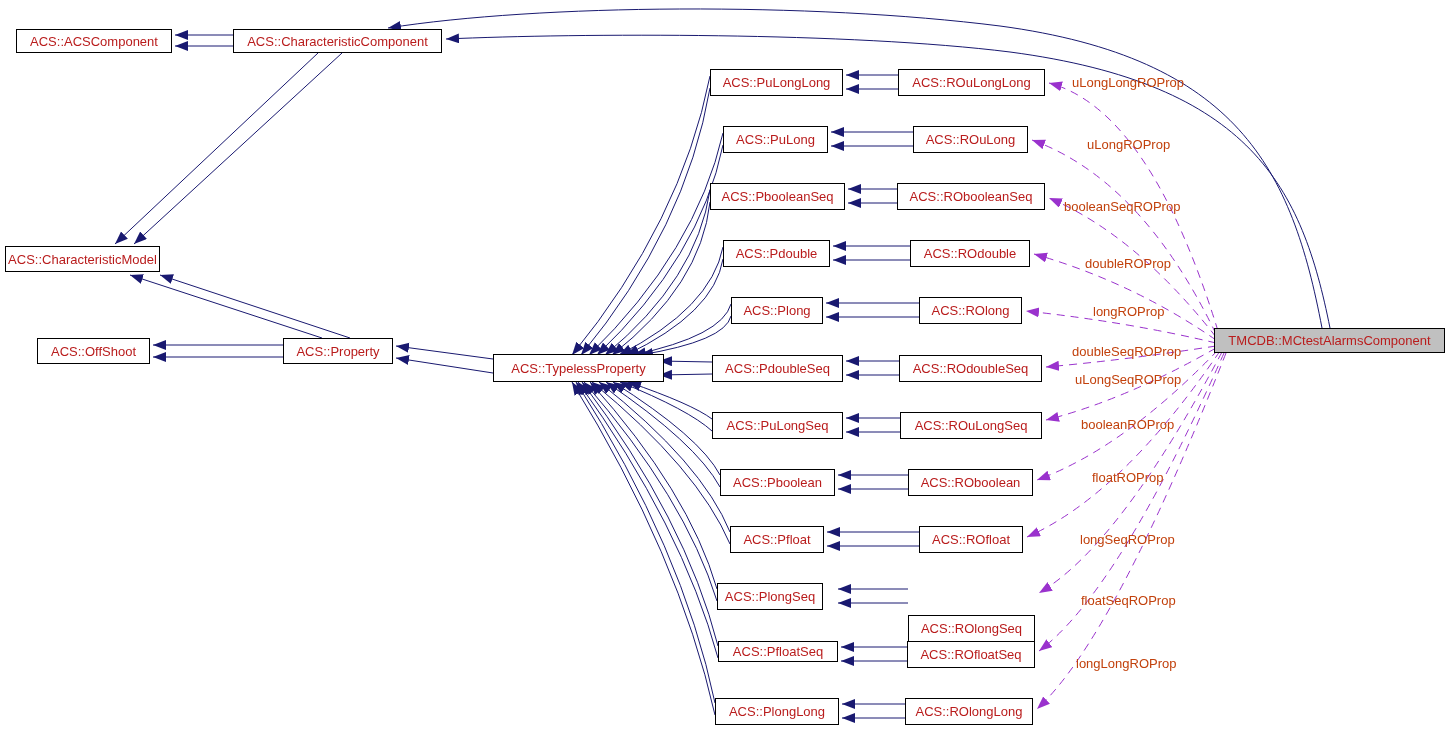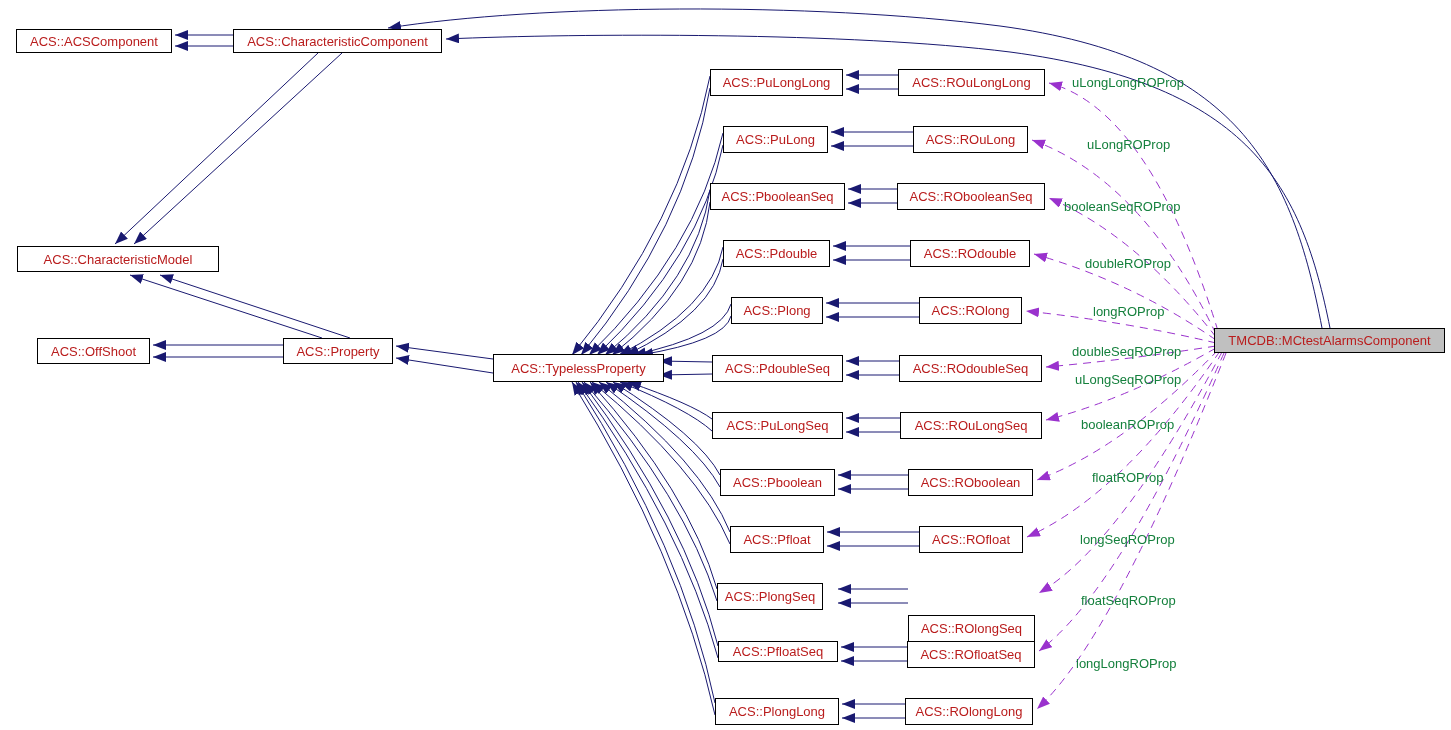--- a/index.html
+++ b/index.html
@@ -3,21 +3,21 @@
 <meta charset="utf-8">
 <style>
   html,body{margin:0;padding:0;background:#ffffff;}
   #canvas{position:relative;width:1451px;height:730px;background:#ffffff;overflow:hidden;
           font-family:"Liberation Sans","DejaVu Sans",sans-serif;}
   #edges{position:absolute;left:0;top:0;width:1451px;height:730px;}
   .node{position:absolute;box-sizing:border-box;border:1px solid #000;background:#fff;
         display:flex;align-items:center;justify-content:center;white-space:nowrap;
         font-size:13px;color:#b91c1c;z-index:2;}
   .node.highlight{background:#c0c0c0;}
-  .edge-label{position:absolute;font-size:13px;color:#15803d;white-space:nowrap;z-index:3;}
+  .edge-label{position:absolute;font-size:13px;color:#c2410c;white-space:nowrap;z-index:3;}
 </style>
 </head>
 <body>
 
 <div id="canvas">
 
   <svg id="edges" width="1451" height="730" viewBox="0 0 1451 730">
     <defs>
       <marker id="an" markerUnits="userSpaceOnUse" markerWidth="14" markerHeight="11" refX="13" refY="5" orient="auto">
         <path d="M0,0 L13,5 L0,10 z" fill="#191970"></path>
@@ -109,21 +109,21 @@
       <path d="M 1218,350 Q 1124,448 1037,480"></path>
       <path d="M 1220,351 Q 1122,495 1027,537"></path>
       <path d="M 1222,352 Q 1120,545 1039,593"></path>
       <path d="M 1224,353 Q 1118,592 1039,651"></path>
       <path d="M 1226,353 Q 1114,638 1037,709"></path>
     </g>
   </svg>
 
   <div class="node" style="left:16px;top:29px;width:156px;height:24px;">ACS::ACSComponent</div>
   <div class="node" style="left:233px;top:29px;width:209px;height:24px;">ACS::CharacteristicComponent</div>
-  <div class="node" style="left:5px;top:246px;width:202px;height:26px;margin-left:12px;">ACS::CharacteristicModel</div>
+  <div class="node" style="left:5px;top:246px;width:155px;height:26px;">ACS::CharacteristicModel</div>
   <div class="node" style="left:37px;top:338px;width:113px;height:26px;">ACS::OffShoot</div>
   <div class="node" style="left:283px;top:338px;width:110px;height:26px;">ACS::Property</div>
   <div class="node" style="left:493px;top:354px;width:171px;height:28px;">ACS::TypelessProperty</div>
 
   <div class="node" style="left:710px;top:69px;width:133px;height:27px;">ACS::PuLongLong</div>
   <div class="node" style="left:898px;top:69px;width:147px;height:27px;">ACS::ROuLongLong</div>
   <div class="node" style="left:723px;top:126px;width:105px;height:27px;">ACS::PuLong</div>
   <div class="node" style="left:913px;top:126px;width:115px;height:27px;">ACS::ROuLong</div>
   <div class="node" style="left:710px;top:183px;width:135px;height:27px;">ACS::PbooleanSeq</div>
   <div class="node" style="left:897px;top:183px;width:148px;height:27px;">ACS::RObooleanSeq</div>

